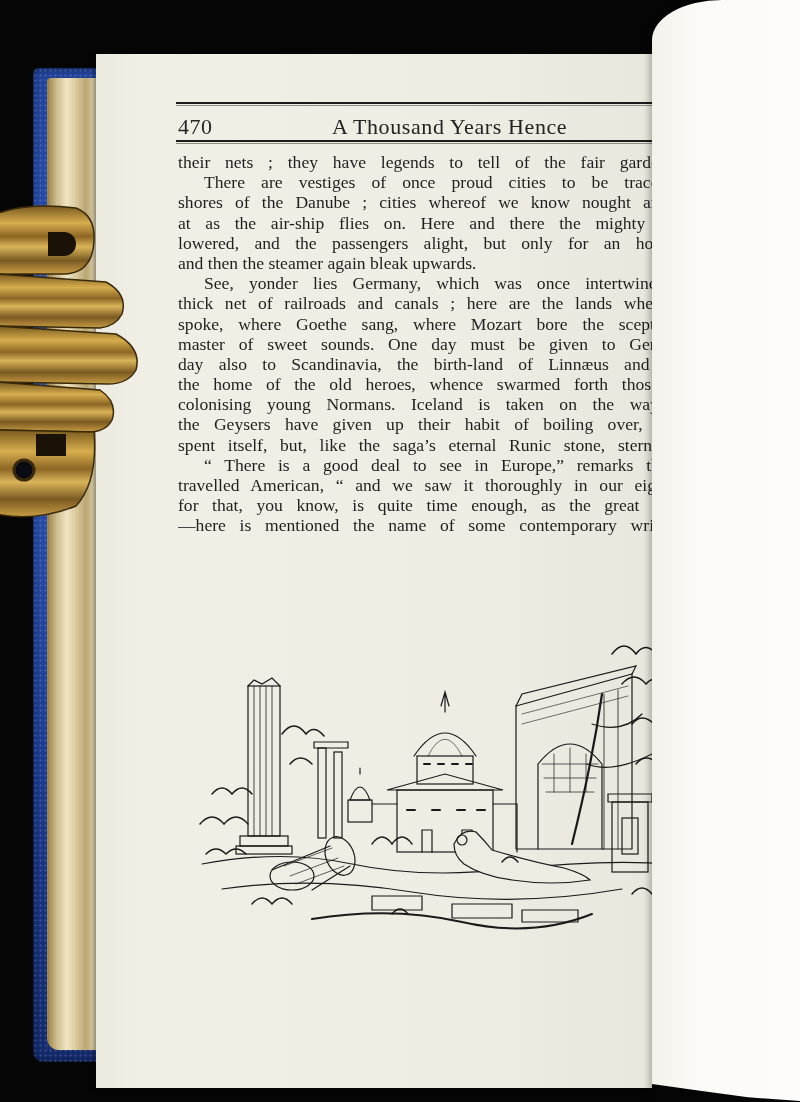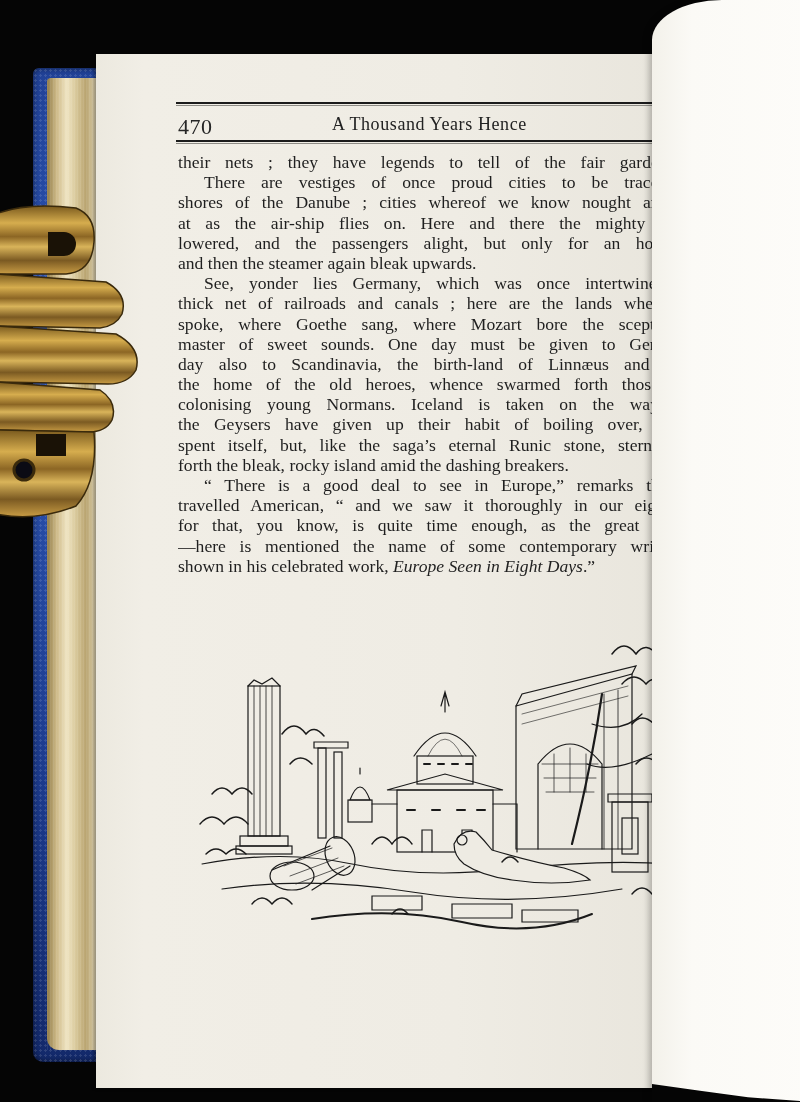--- a/index.html
+++ b/index.html
@@ -51,21 +51,21 @@
     }
     .head-row {
       position: relative; height: 34px; width: 100%;
     }
     .page-number {
       position: absolute; left: 2px; top: 8px;
       font-size: 22px; color: #262626; letter-spacing: 0.5px;
     }
     .running-title {
       position: absolute; left: 156px; top: 8px;
-      font-size: 18px; color: #222; letter-spacing: 0.6px;
+      font-size: 22px; color: #222; letter-spacing: 0.6px;
     }
 
     
     .text-block {
       position: absolute; left: 82px; top: 98px; width: 520px;
       font-size: 17.6px; line-height: 20.2px; color: #1f1f1f;
       white-space: nowrap; overflow: hidden;
     }
     .line { display: block; height: 20.2px; overflow: hidden; }
     .line.indent { padding-left: 26px; }
@@ -127,27 +127,25 @@
 
     <span class="line indent justified">See, yonder lies Germany, which was once intertwined wi</span>
     <span class="line justified">thick net of railroads and canals ;  here are the lands where Lu</span>
     <span class="line justified">spoke, where Goethe sang, where Mozart bore the sceptre as</span>
     <span class="line justified">master of sweet sounds.  One day must be given to Germany,</span>
     <span class="line justified">day also to Scandinavia, the birth-land of Linnæus and Oers</span>
     <span class="line justified">the home of the old heroes, whence swarmed forth those rest</span>
     <span class="line justified">colonising young Normans.  Iceland is taken on the way hor</span>
     <span class="line justified">the Geysers have given up their habit of boiling over, Hecla</span>
     <span class="line justified">spent itself, but, like the saga’s eternal Runic stone, sternly  sta</span>
-    <span class="line">forth the bleak, rocky island amid the dashing breakers.</span>
 
     <span class="line indent justified">“ There is a good deal to see in Europe,” remarks the yo</span>
     <span class="line justified">travelled American, “ and we saw it thoroughly in our eight da</span>
     <span class="line justified">for that, you know, is quite time enough, as the great travell</span>
     <span class="line justified">—here is mentioned the name of some contemporary writer—“</span>
-    <span class="line"><span>shown in his celebrated work, </span><span class="italic">Europe Seen in Eight Days</span><span>.”</span></span>
   </div>
 
   <div class="illustration">
     <svg viewBox="0 0 490 330">
       <g fill="none" stroke="#1a1a1a" stroke-width="1.2" stroke-linecap="round">
 
         <path d="M10 250 Q90 235 160 250 T320 255 T480 250"></path>
         <path d="M30 275 Q120 262 220 278 T430 275"></path>
         <path d="M120 305 Q200 292 270 308 T400 300" stroke-width="2"></path>
 

